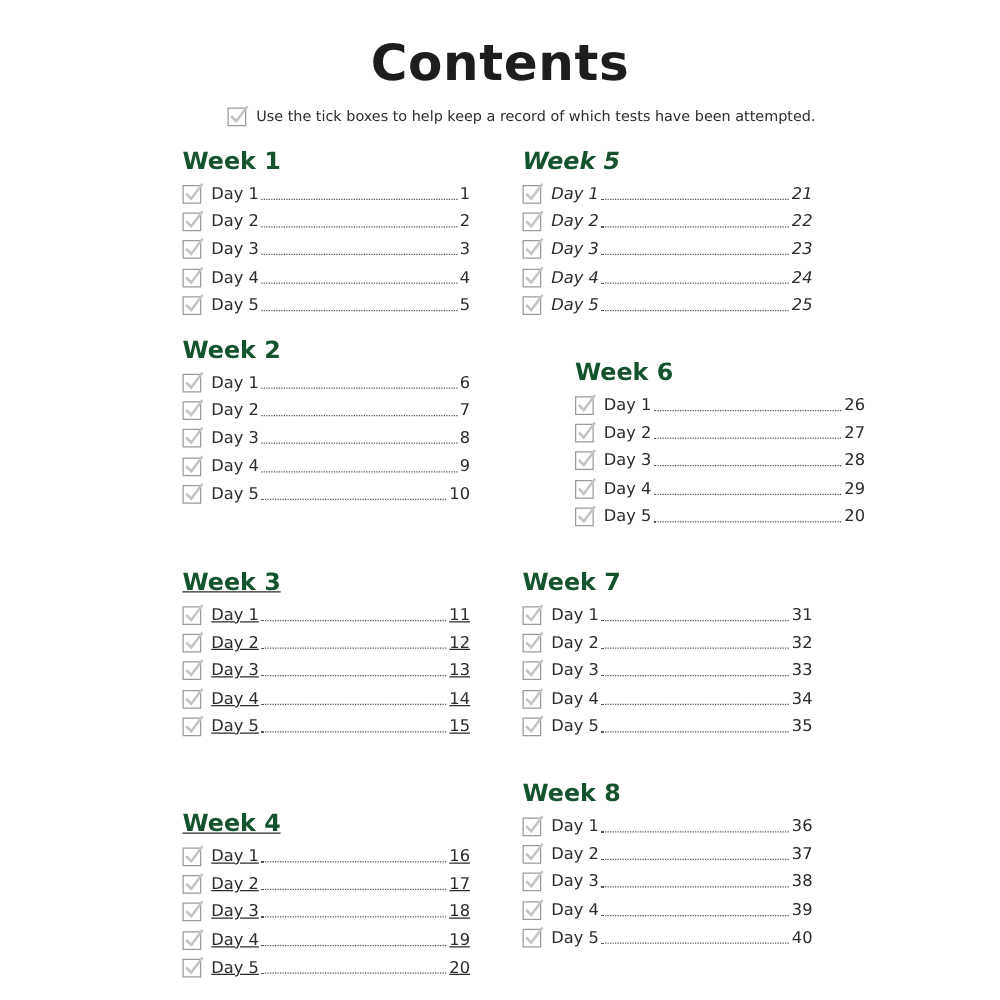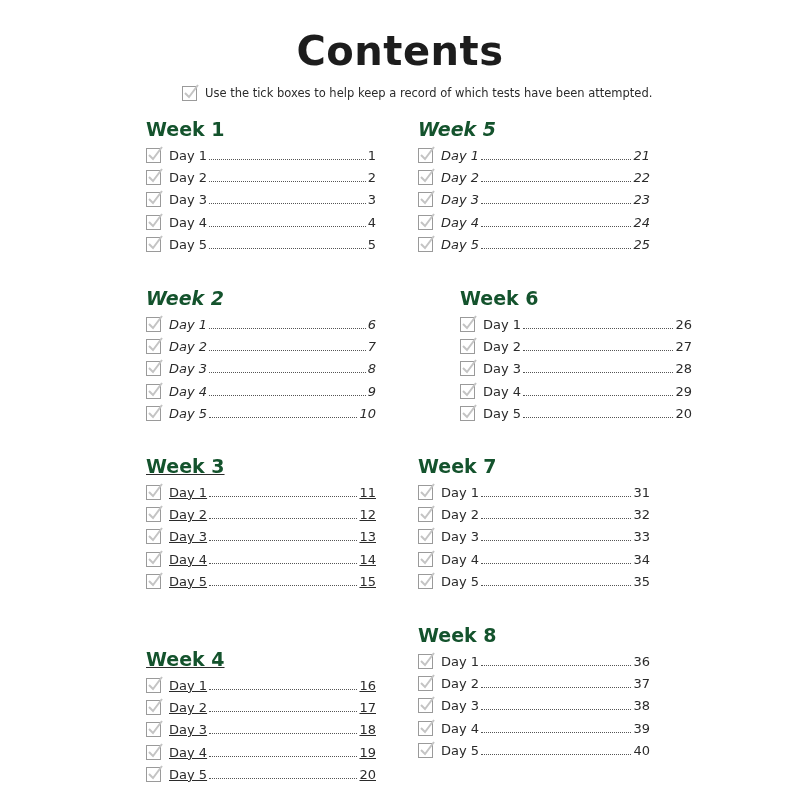--- a/index.html
+++ b/index.html
@@ -83,21 +83,21 @@
         <span class="tick">
           <svg viewBox="0 0 18 18">
             <path d="M3 10 L7 14 L16 2" fill="none" stroke="#c4c4c4" stroke-width="2"></path>
           </svg>
         </span>
         <span class="label">Day 5</span>
         <span class="leader"></span>
         <span class="page">5</span>
       </div>
     </div>
-    <div class="week" style="left: 146px; top: 287px; width: 230px; font-style: italic;">
+    <div class="week" style="left: 146px; top: 269px; width: 230px;">
       <h2>Week 2</h2>
       <div class="row">
         <span class="tick">
           <svg viewBox="0 0 18 18">
             <path d="M3 10 L7 14 L16 2" fill="none" stroke="#c4c4c4" stroke-width="2"></path>
           </svg>
         </span>
         <span class="label">Day 1</span>
         <span class="leader"></span>
         <span class="page">6</span>

